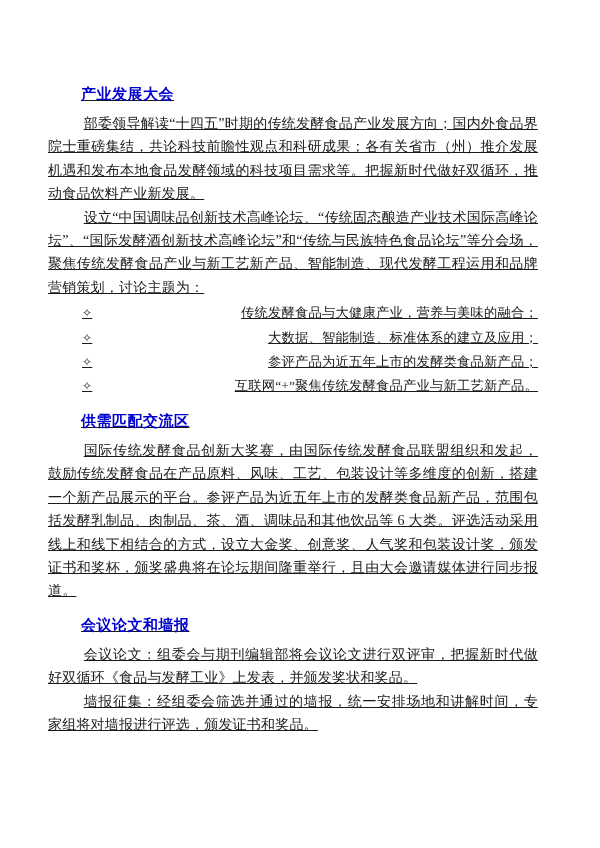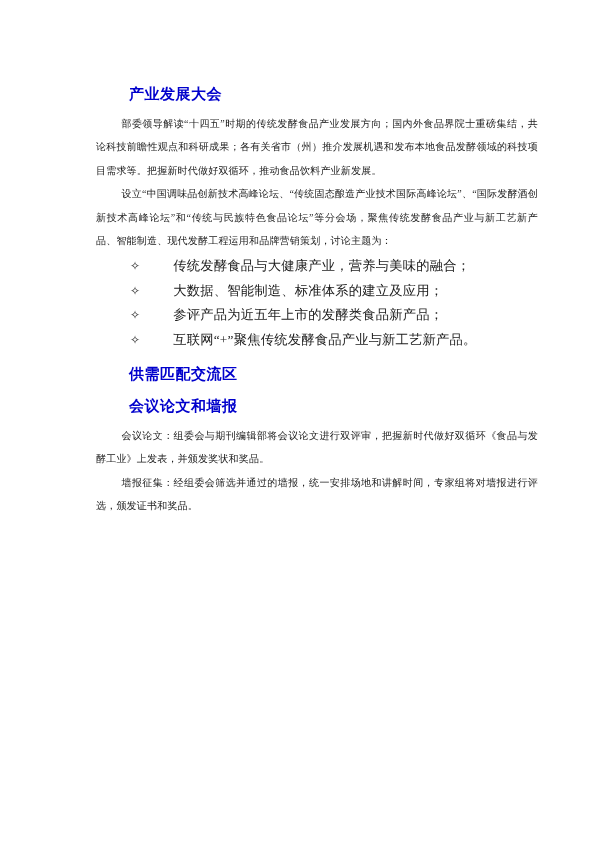--- a/index.html
+++ b/index.html
@@ -11,38 +11,39 @@
     margin: 0;
     padding: 0;
     background: var(--page-bg);
   }
   .page {
     position: relative;
     width: 600px;
     height: 848px;
     box-sizing: border-box;
     background: var(--page-bg);
-    padding: 84px 62px 0 96px;
+    padding: 84px 62px 0 48px;
     overflow: hidden;
     color: var(--body-text);
     font-family: "Liberation Serif", serif;
+    text-decoration: underline;
   }
   .section { margin: 0; }
   .heading {
     font-family: "Liberation Sans", sans-serif;
     font-size: 15px;
     font-weight: bold;
     color: var(--heading-blue);
     margin: 12px 0 8px 33px;
     line-height: 20px;
     letter-spacing: 0.5px;
   }
   .section:first-child .heading { margin-top: 0; }
   .para {
-    font-size: 10px;
+    font-size: 14px;
     line-height: 23.4px;
     text-align: justify;
     text-indent: 2.55em;
     margin: 0;
     letter-spacing: 0.2px;
   }
   .bullets {
     list-style: none;
     margin: 2px 0 0 0;
     padding: 0;
@@ -56,21 +57,21 @@
   }
   .bullet {
     flex: 0 0 33px;
     box-sizing: border-box;
     padding-left: 34px;
     margin-right: 33px;
     color: #3a3a3a;
     font-size: 12px;
     font-family: "DejaVu Sans", sans-serif;
   }
-  .li-text { flex: 1; }
+  .li-text { flex: 1; text-align: right; }
 </style>
 </head>
 <body>
 
 <div class="page">
 
   <div class="section">
     <h2 class="heading">产业发展大会</h2>
     <p class="para">部委领导解读“十四五”时期的传统发酵食品产业发展方向；国内外食品界院士重磅集结，共论科技前瞻性观点和科研成果；各有关省市（州）推介发展机遇和发布本地食品发酵领域的科技项目需求等。把握新时代做好双循环，推动食品饮料产业新发展。</p>
   </div>
@@ -92,20 +93,21 @@
       </li>
       <li>
         <span class="bullet">✧</span>
         <span class="li-text">互联网“+”聚焦传统发酵食品产业与新工艺新产品。</span>
       </li>
     </ul>
   </div>
 
   <div class="section">
     <h2 class="heading">供需匹配交流区</h2>
+    <p class="para">国际传统发酵食品创新大奖赛，由国际传统发酵食品联盟组织和发起，鼓励传统发酵食品在产品原料、风味、工艺、包装设计等多维度的创新，搭建一个新产品展示的平台。参评产品为近五年上市的发酵类食品新产品，范围包括发酵乳制品、肉制品、茶、酒、调味品和其他饮品等 6 大类。评选活动采用线上和线下相结合的方式，设立大金奖、创意奖、人气奖和包装设计奖，颁发证书和奖杯，颁奖盛典将在论坛期间隆重举行，且由大会邀请媒体进行同步报道。</p>
   </div>
 
   <div class="section">
   </div>
 
   <div class="section">
     <h2 class="heading">会议论文和墙报</h2>
     <p class="para">会议论文：组委会与期刊编辑部将会议论文进行双评审，把握新时代做好双循环《食品与发酵工业》上发表，并颁发奖状和奖品。</p>
     <p class="para">墙报征集：经组委会筛选并通过的墙报，统一安排场地和讲解时间，专家组将对墙报进行评选，颁发证书和奖品。</p>
   </div>

